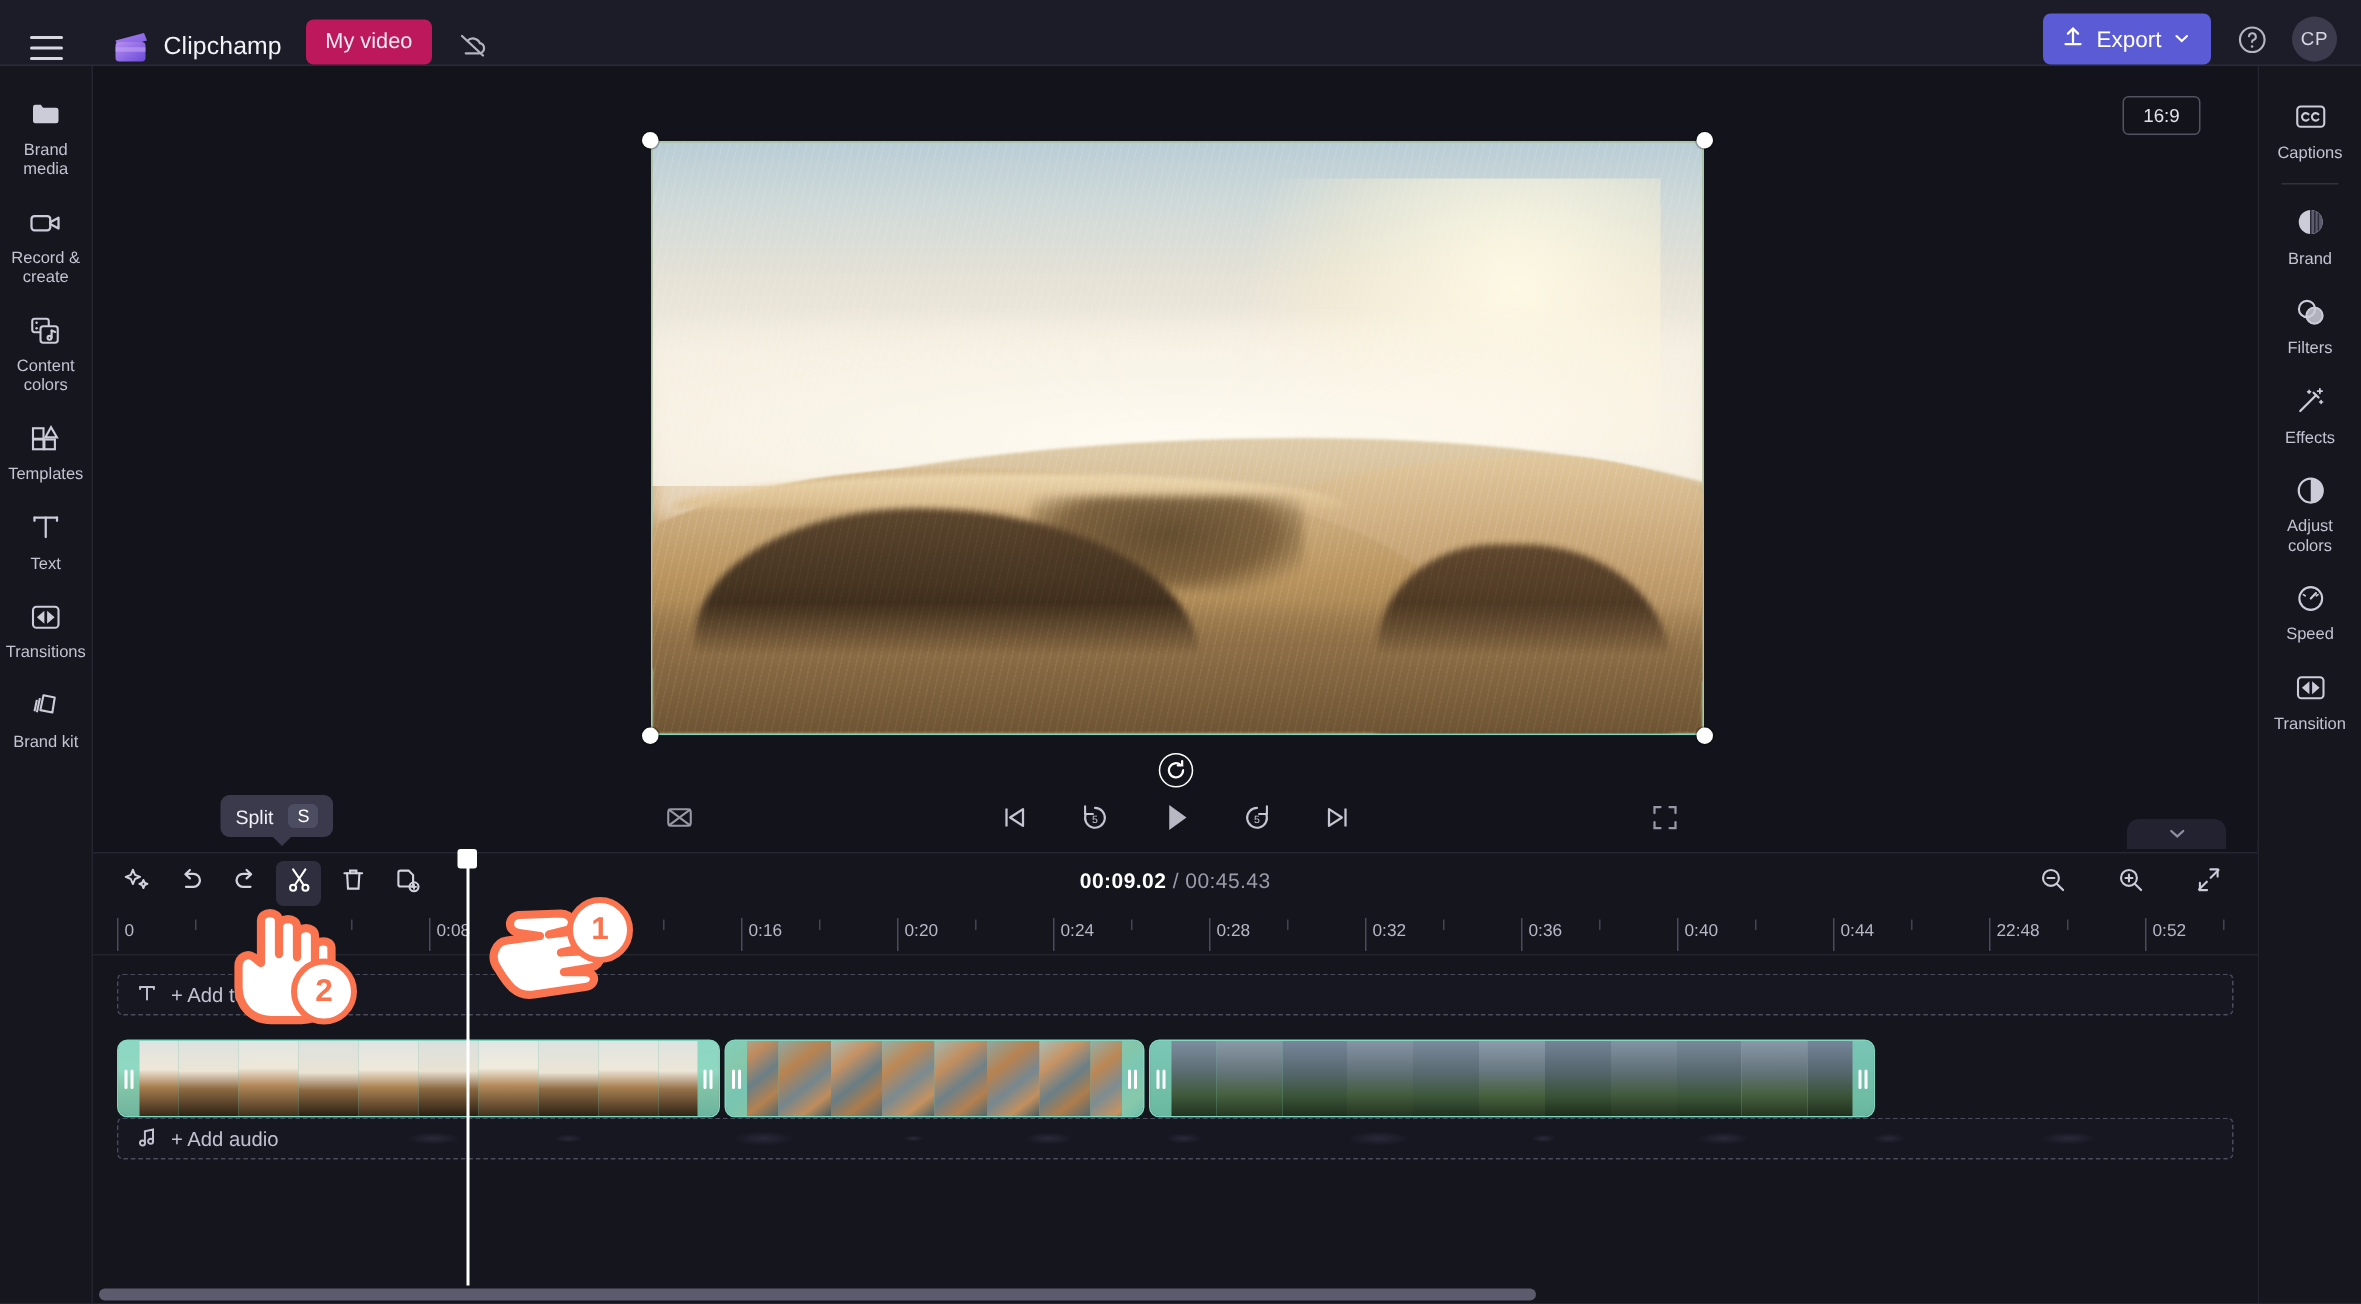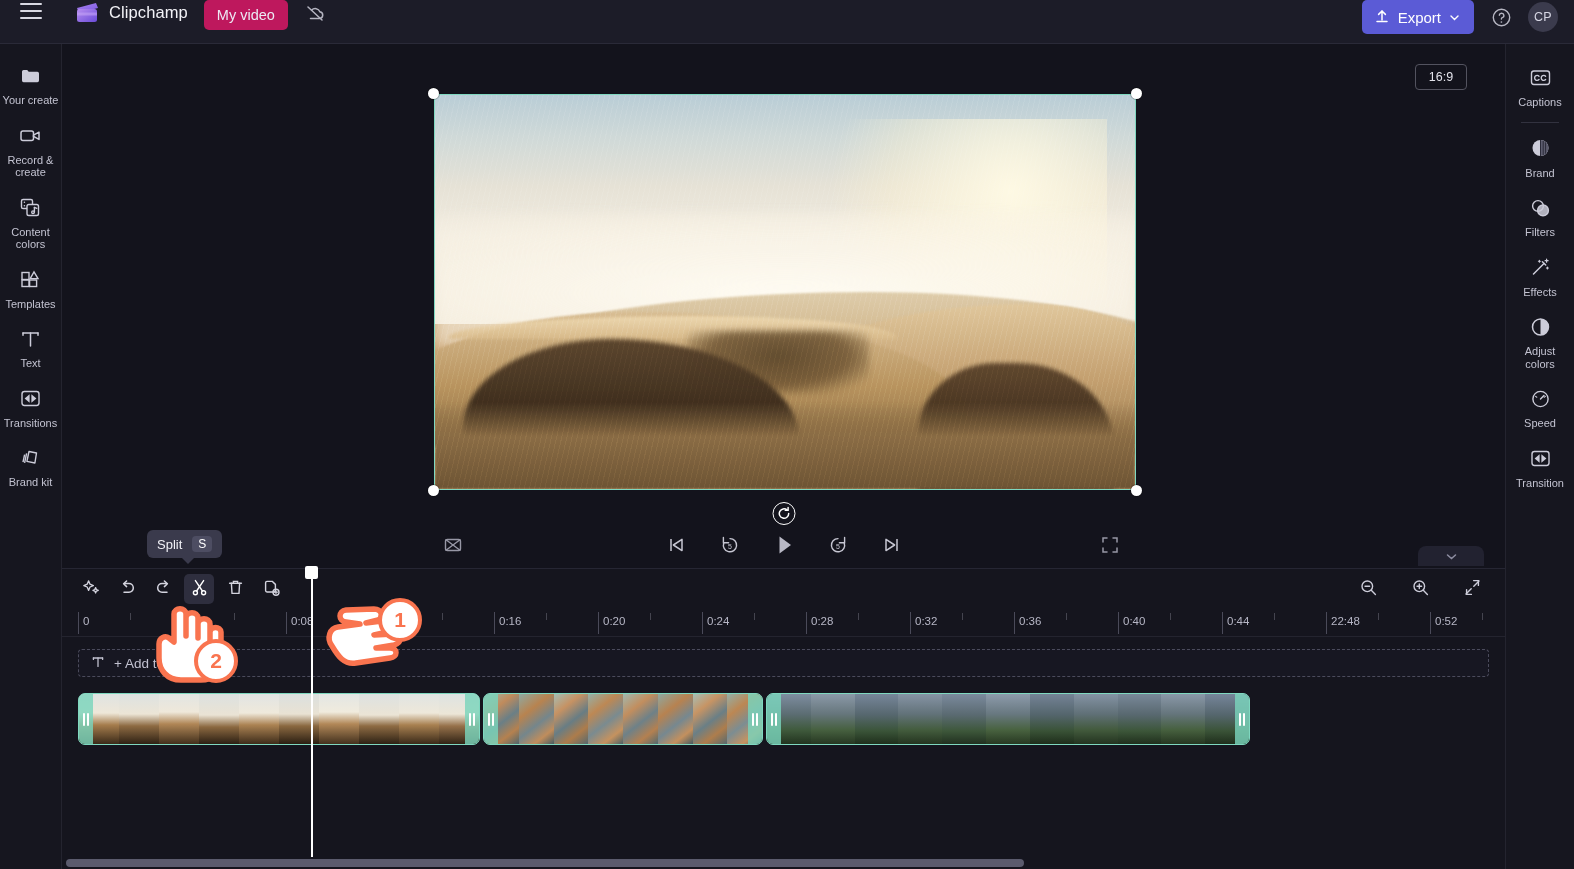--- a/index.html
+++ b/index.html
@@ -11,21 +11,21 @@
     color: #e8e8ef;
     -webkit-font-smoothing: antialiased;
   }
   #app { position: relative; width: 1574px; height: 869px; }
 
   
   .topbar {
     position: absolute; top: 0; left: 0; width: 1574px; height: 44px;
     background: #1c1c28;
     border-bottom: 1px solid #2a2a38;
-    display: flex; align-items: flex-start;
+    display: flex; align-items: flex-end;
   }
   .hamburger { width: 30px; height: 22px; margin-left: 16px; display:flex; flex-direction:column; justify-content:space-between; padding: 3px 4px; cursor:pointer; }
   .hamburger i { display:block; height:2px; background:#d8d8e2; border-radius:2px; }
   .brand { display:flex; align-items:center; margin-left: 28px; gap:9px; }
   .brand-logo { width:26px; height:24px; position:relative; }
   .brand-name { font-size:16.5px; color:#f2f2f7; letter-spacing:.1px; }
   .proj-chip {
     margin-left: 16px; height:30px; padding: 0 13px; border-radius:5px;
     background:#be185d; display:flex; align-items:center; font-size:14.5px; color:#eceaf4; cursor:pointer;
   }
@@ -343,21 +343,21 @@
   </div>
 
   <div class="side left">
 
     <div class="side-item">
       <span class="ico">
         <svg width="24" height="24" viewBox="0 0 24 24" fill="none" stroke="#ccccd9" stroke-width="1.5">
           <path d="M3 7.5a1.6 1.6 0 0 1 1.6-1.6h3.6l1.5 1.9h8.7A1.6 1.6 0 0 1 20 9.4v7.2a1.6 1.6 0 0 1-1.6 1.6H4.6A1.6 1.6 0 0 1 3 16.6z" fill="#ccccd9" stroke="none"></path>
         </svg>
       </span>
-      <span class="lbl">Your create</span>
+      <span class="lbl">Brand media</span>
     </div>
 
     <div class="side-item">
       <span class="ico">
         <svg width="25" height="25" viewBox="0 0 25 25" fill="none" stroke="#ccccd9" stroke-width="1.5" stroke-linejoin="round">
           <rect x="3" y="8" width="12.5" height="9.5" rx="2"></rect>
           <path d="M15.5 12.2 21 9.2v7.2l-5.5-3z"></path>
         </svg>
       </span>
       <span class="lbl">Record &amp; create</span>
@@ -669,20 +669,25 @@
       <div class="tool">
         <span>
           <svg width="19" height="19" viewBox="0 0 19 19" fill="none" stroke="#d3d3de" stroke-width="1.4" stroke-linecap="round">
             <path d="M5 3.4h5.4l3 3v6.2a1.4 1.4 0 0 1-1.4 1.4H5a1.4 1.4 0 0 1-1.4-1.4V4.8A1.4 1.4 0 0 1 5 3.4z"></path>
             <circle cx="14" cy="14.2" r="3"></circle>
             <path d="M14 12.8v2.8M12.6 14.2h2.8" stroke-width="1.2"></path>
           </svg>
         </span>
       </div>
 
+      <div class="timecode">
+        <span class="cur">00:09.02</span>
+        <span class="tot">/</span>
+        <span class="tot">00:45.43</span>
+      </div>
 
       <div class="tl-zooms">
         <div class="tool">
           <span>
             <svg width="19" height="19" viewBox="0 0 19 19" fill="none" stroke="#ccccd9" stroke-width="1.4" stroke-linecap="round">
               <circle cx="8.3" cy="8.3" r="5.3"></circle>
                 <path d="M12.3 12.3 16.4 16.4"></path>
                 <path d="M6 8.3h4.6"></path>
             </svg>
           </span>
@@ -827,20 +832,31 @@
         <div class="grip l">
             <i></i>
             <i></i>
           </div>
         <div class="grip r">
             <i></i>
             <i></i>
           </div>
       </div>
 
+      <div class="track-placeholder ph-audio">
+        <div class="wave"></div>
+        <span style="position:relative;z-index:2">
+          <svg width="14" height="14" viewBox="0 0 14 14" fill="none" stroke="#c1c1d0" stroke-width="1.3" stroke-linecap="round">
+            <path d="M5.6 10.8V3.2l5.4-1.2v7.6"></path>
+            <circle cx="4" cy="11" r="1.7"></circle>
+              <circle cx="9.4" cy="9.8" r="1.7"></circle>
+          </svg>
+        </span>
+        <span style="position:relative;z-index:2">+ Add audio</span>
+      </div>
     </div>
   </div>
 
   <div class="playhead" id="playhead" style="left: 311px; height: 289px;">
     <div class="playhead-head"></div>
   </div>
 
   <div class="hscroll-track">
     <div class="hscroll-thumb"></div>
   </div>

